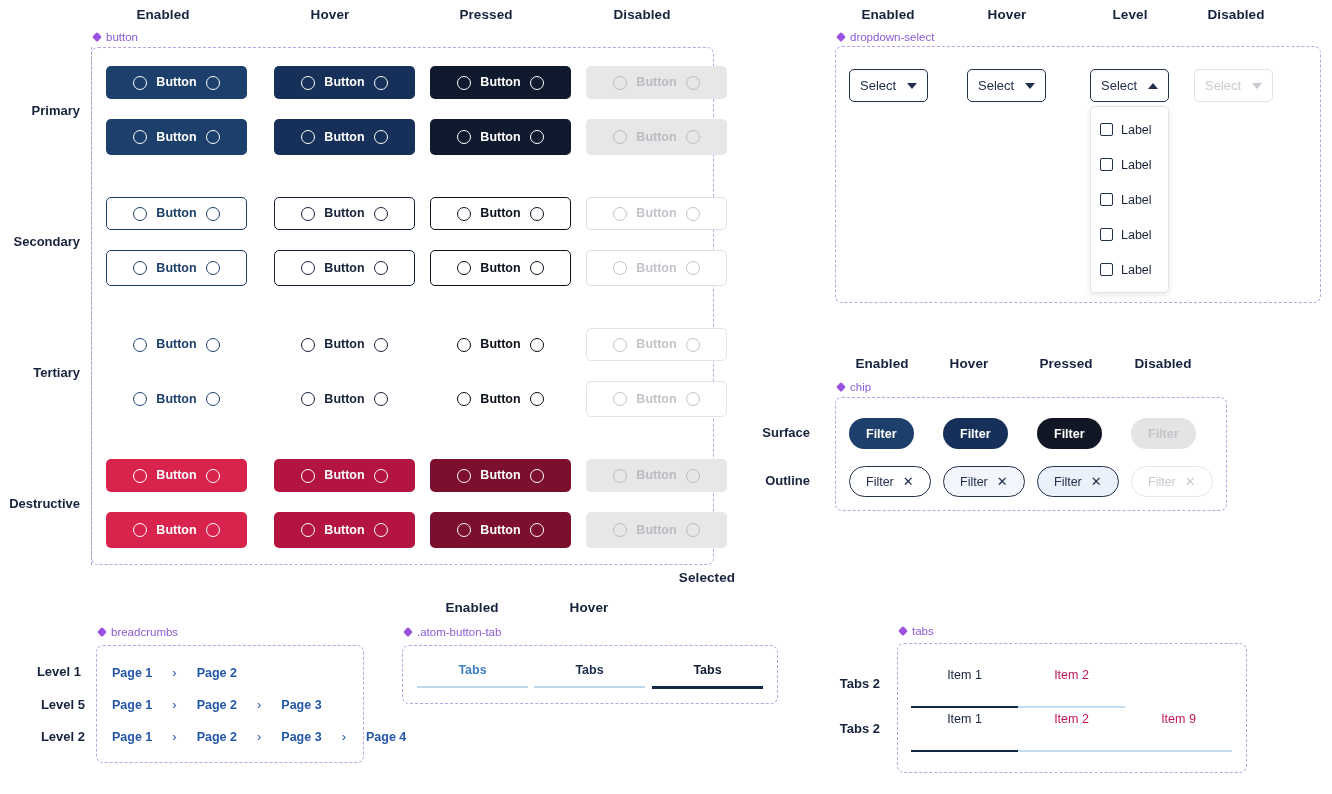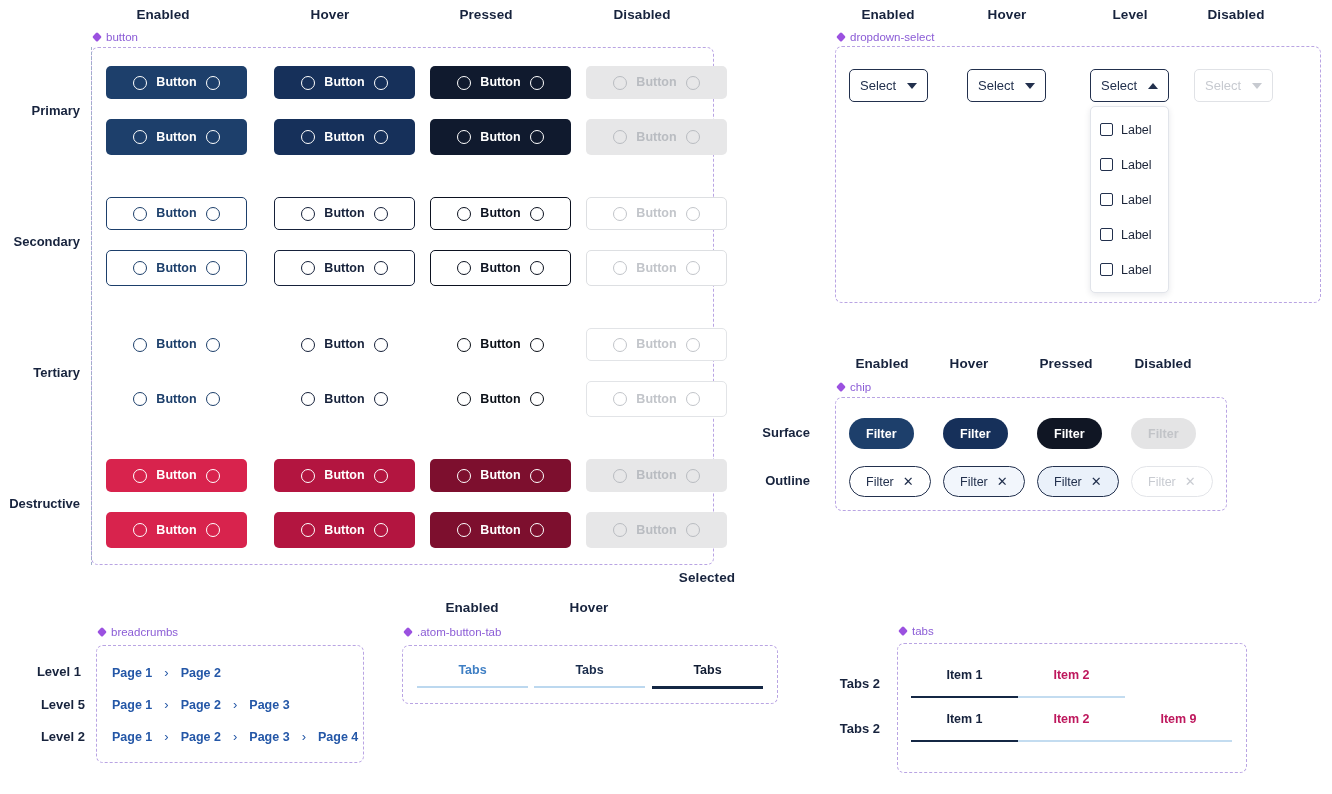--- a/index.html
+++ b/index.html
@@ -146,40 +146,40 @@
 
   .chip.outline          { background:#fff; color:#22304d; border-color:#22304d; font-weight:normal; }
   .chip.outline.hover    { background:#f2f6fc; }
   .chip.outline.pressed  { background:#eaf1fa; }
   .chip.outline.disabled { background:#fff; color:#c8cbd1; border-color:#e3e5e9; }
   .xic { font-size:13px; line-height:1; flex:none; }
 
   
   .crumbs {
     position:absolute;
-    display:flex; align-items:center; gap:12px;
+    display:flex; align-items:center; gap:20px;
     font-size:12.5px; font-weight:bold; white-space:nowrap;
   }
   .crumbs .pg { color:#2457a7; }
   .crumbs .sep { color:#2457a7; font-weight:normal; font-size:13px; }
 
   
   .tab {
     position:absolute;
     text-align:center;
     font-size:12.5px; font-weight:bold;
     padding-bottom:9px;
   }
   .tab.enabled  { color:#3f7fc4; border-bottom:2px solid #bcd8ef; }
   .tab.hover    { color:#1b2d4d; border-bottom:2px solid #bcd8ef; }
   .tab.selected { color:#121d33; border-bottom:3px solid #142744; }
 
   .tabi {
     position:absolute; text-align:center;
-    font-size:12.5px; font-weight:bold; padding-bottom:14px;
+    font-size:12.5px; font-weight:normal; padding-bottom:24px;
   }
   .tabi.sel   { color:#17233d; border-bottom:2.6px solid #142744; }
   .tabi.unsel { color:#be185d; border-bottom:2px solid #c3dcf0; }
 </style>
 </head>
 <body>
 
 <div class="canvas">
 
   <div class="col-head" style="left:163px; top:7px;">Enabled</div>

